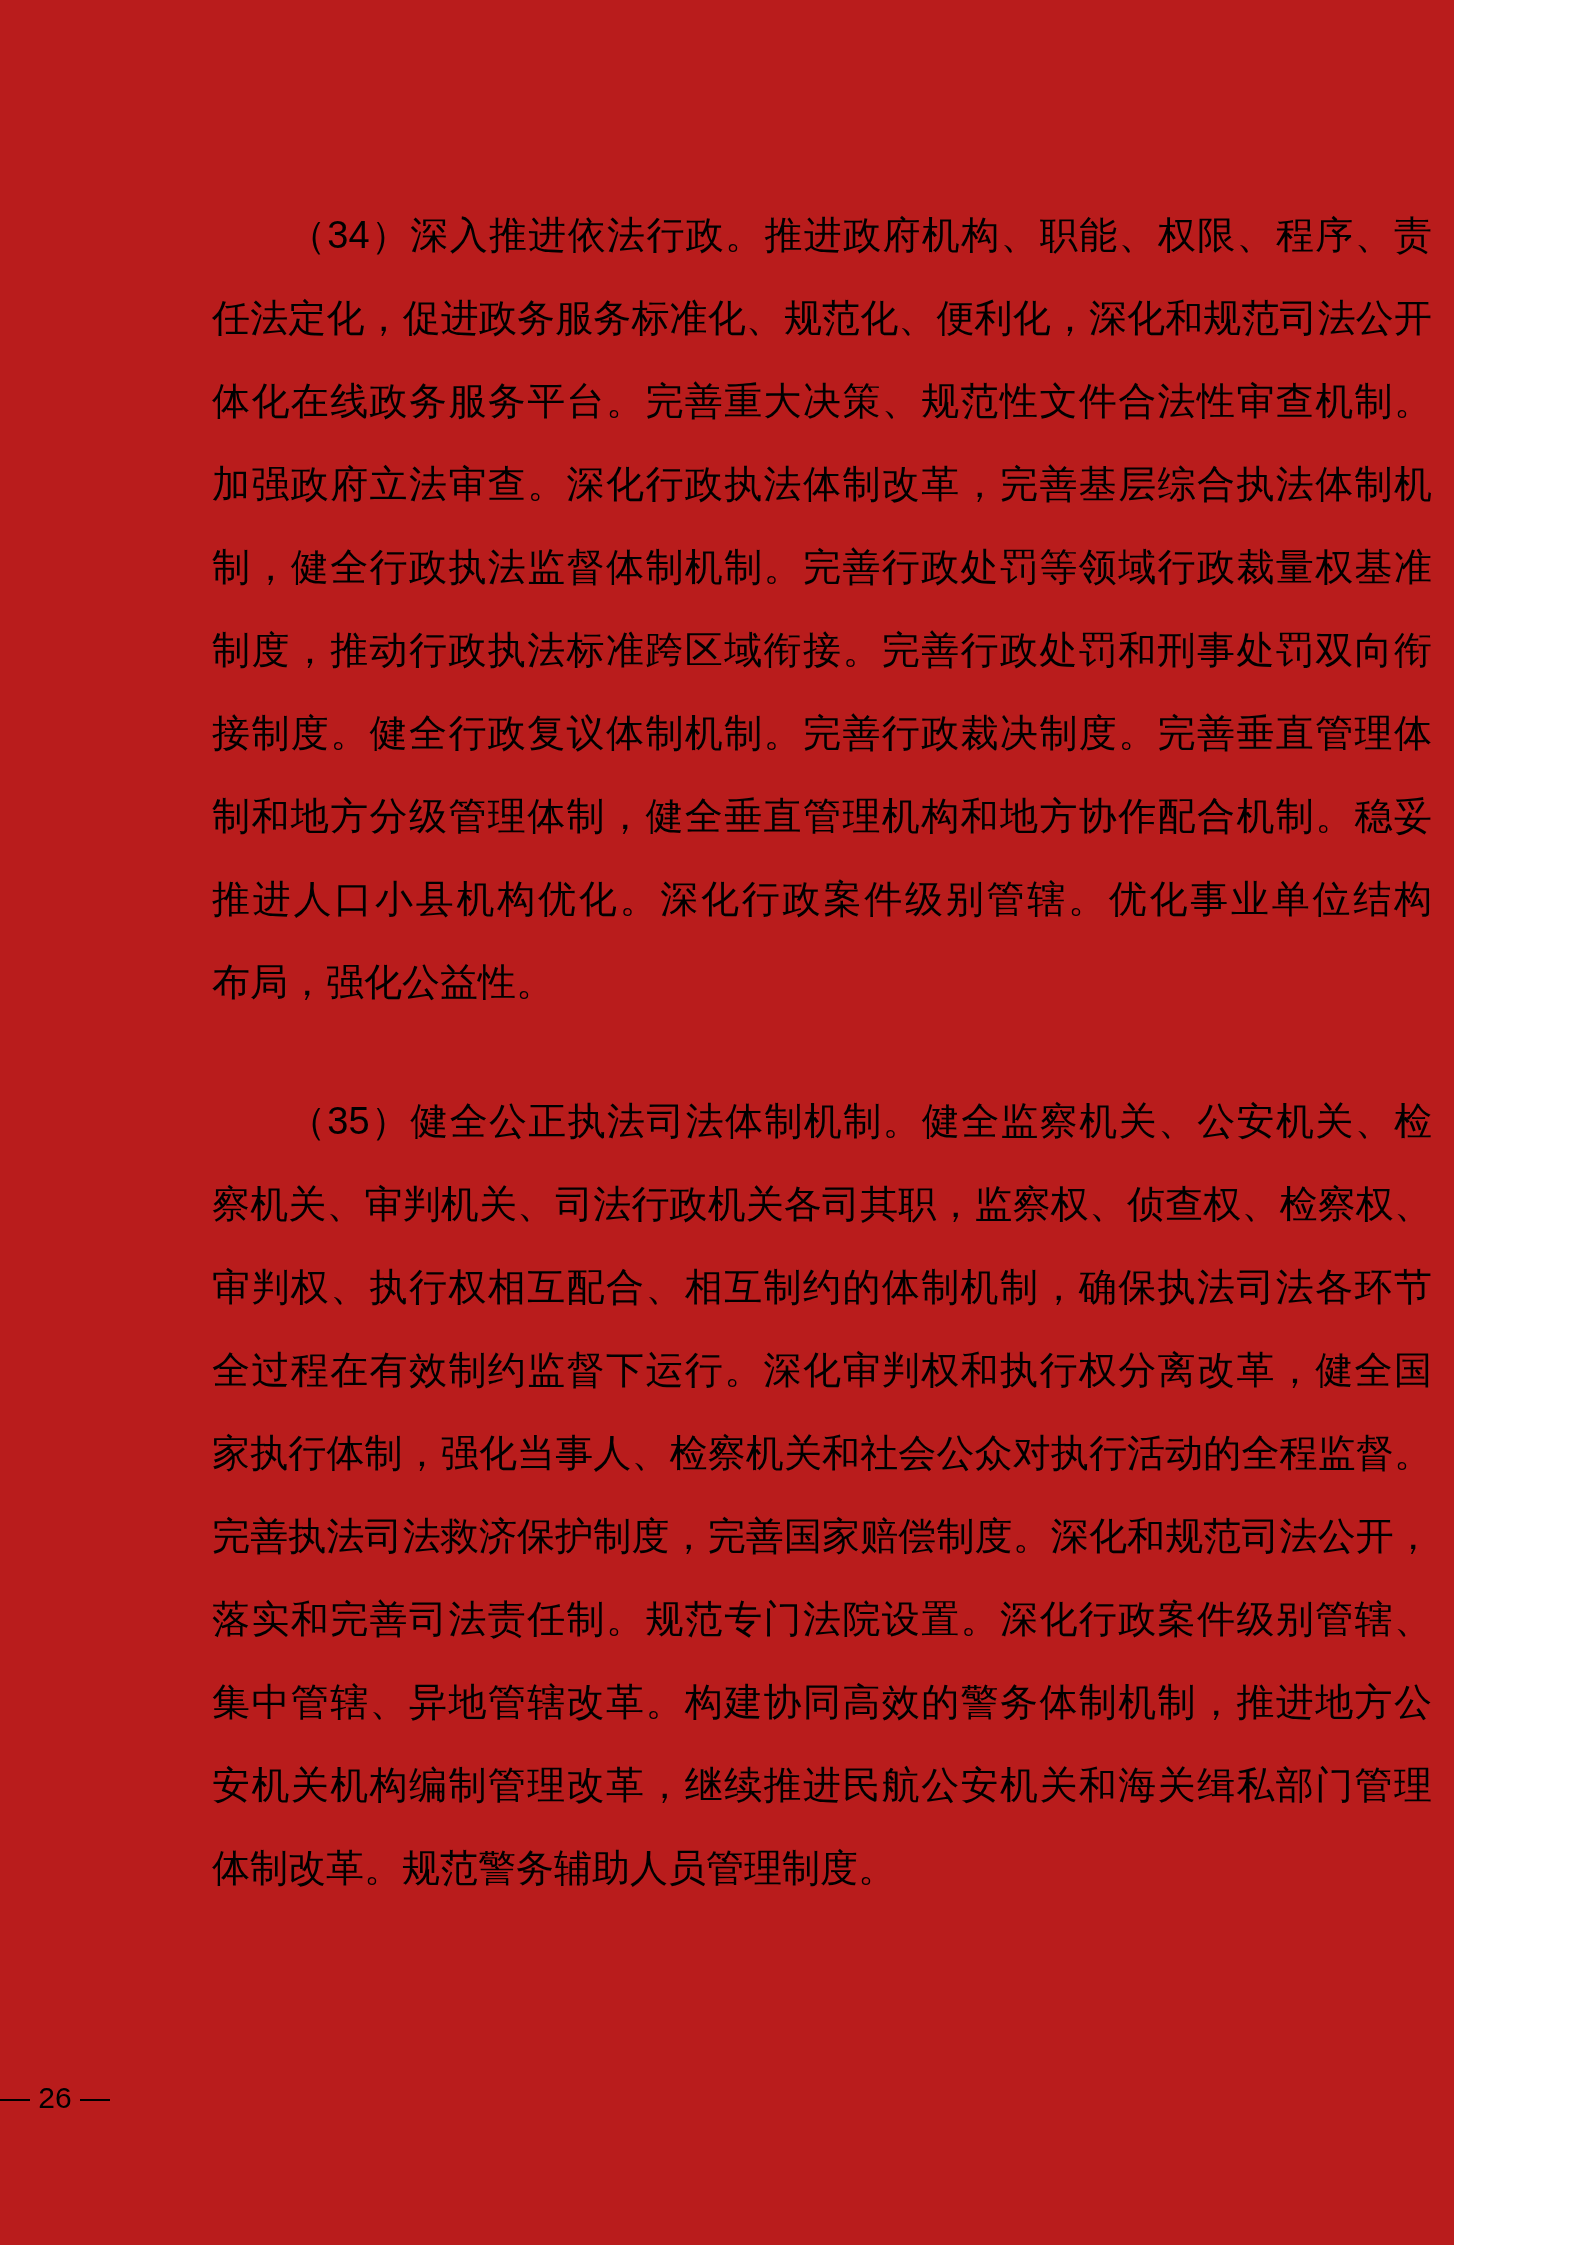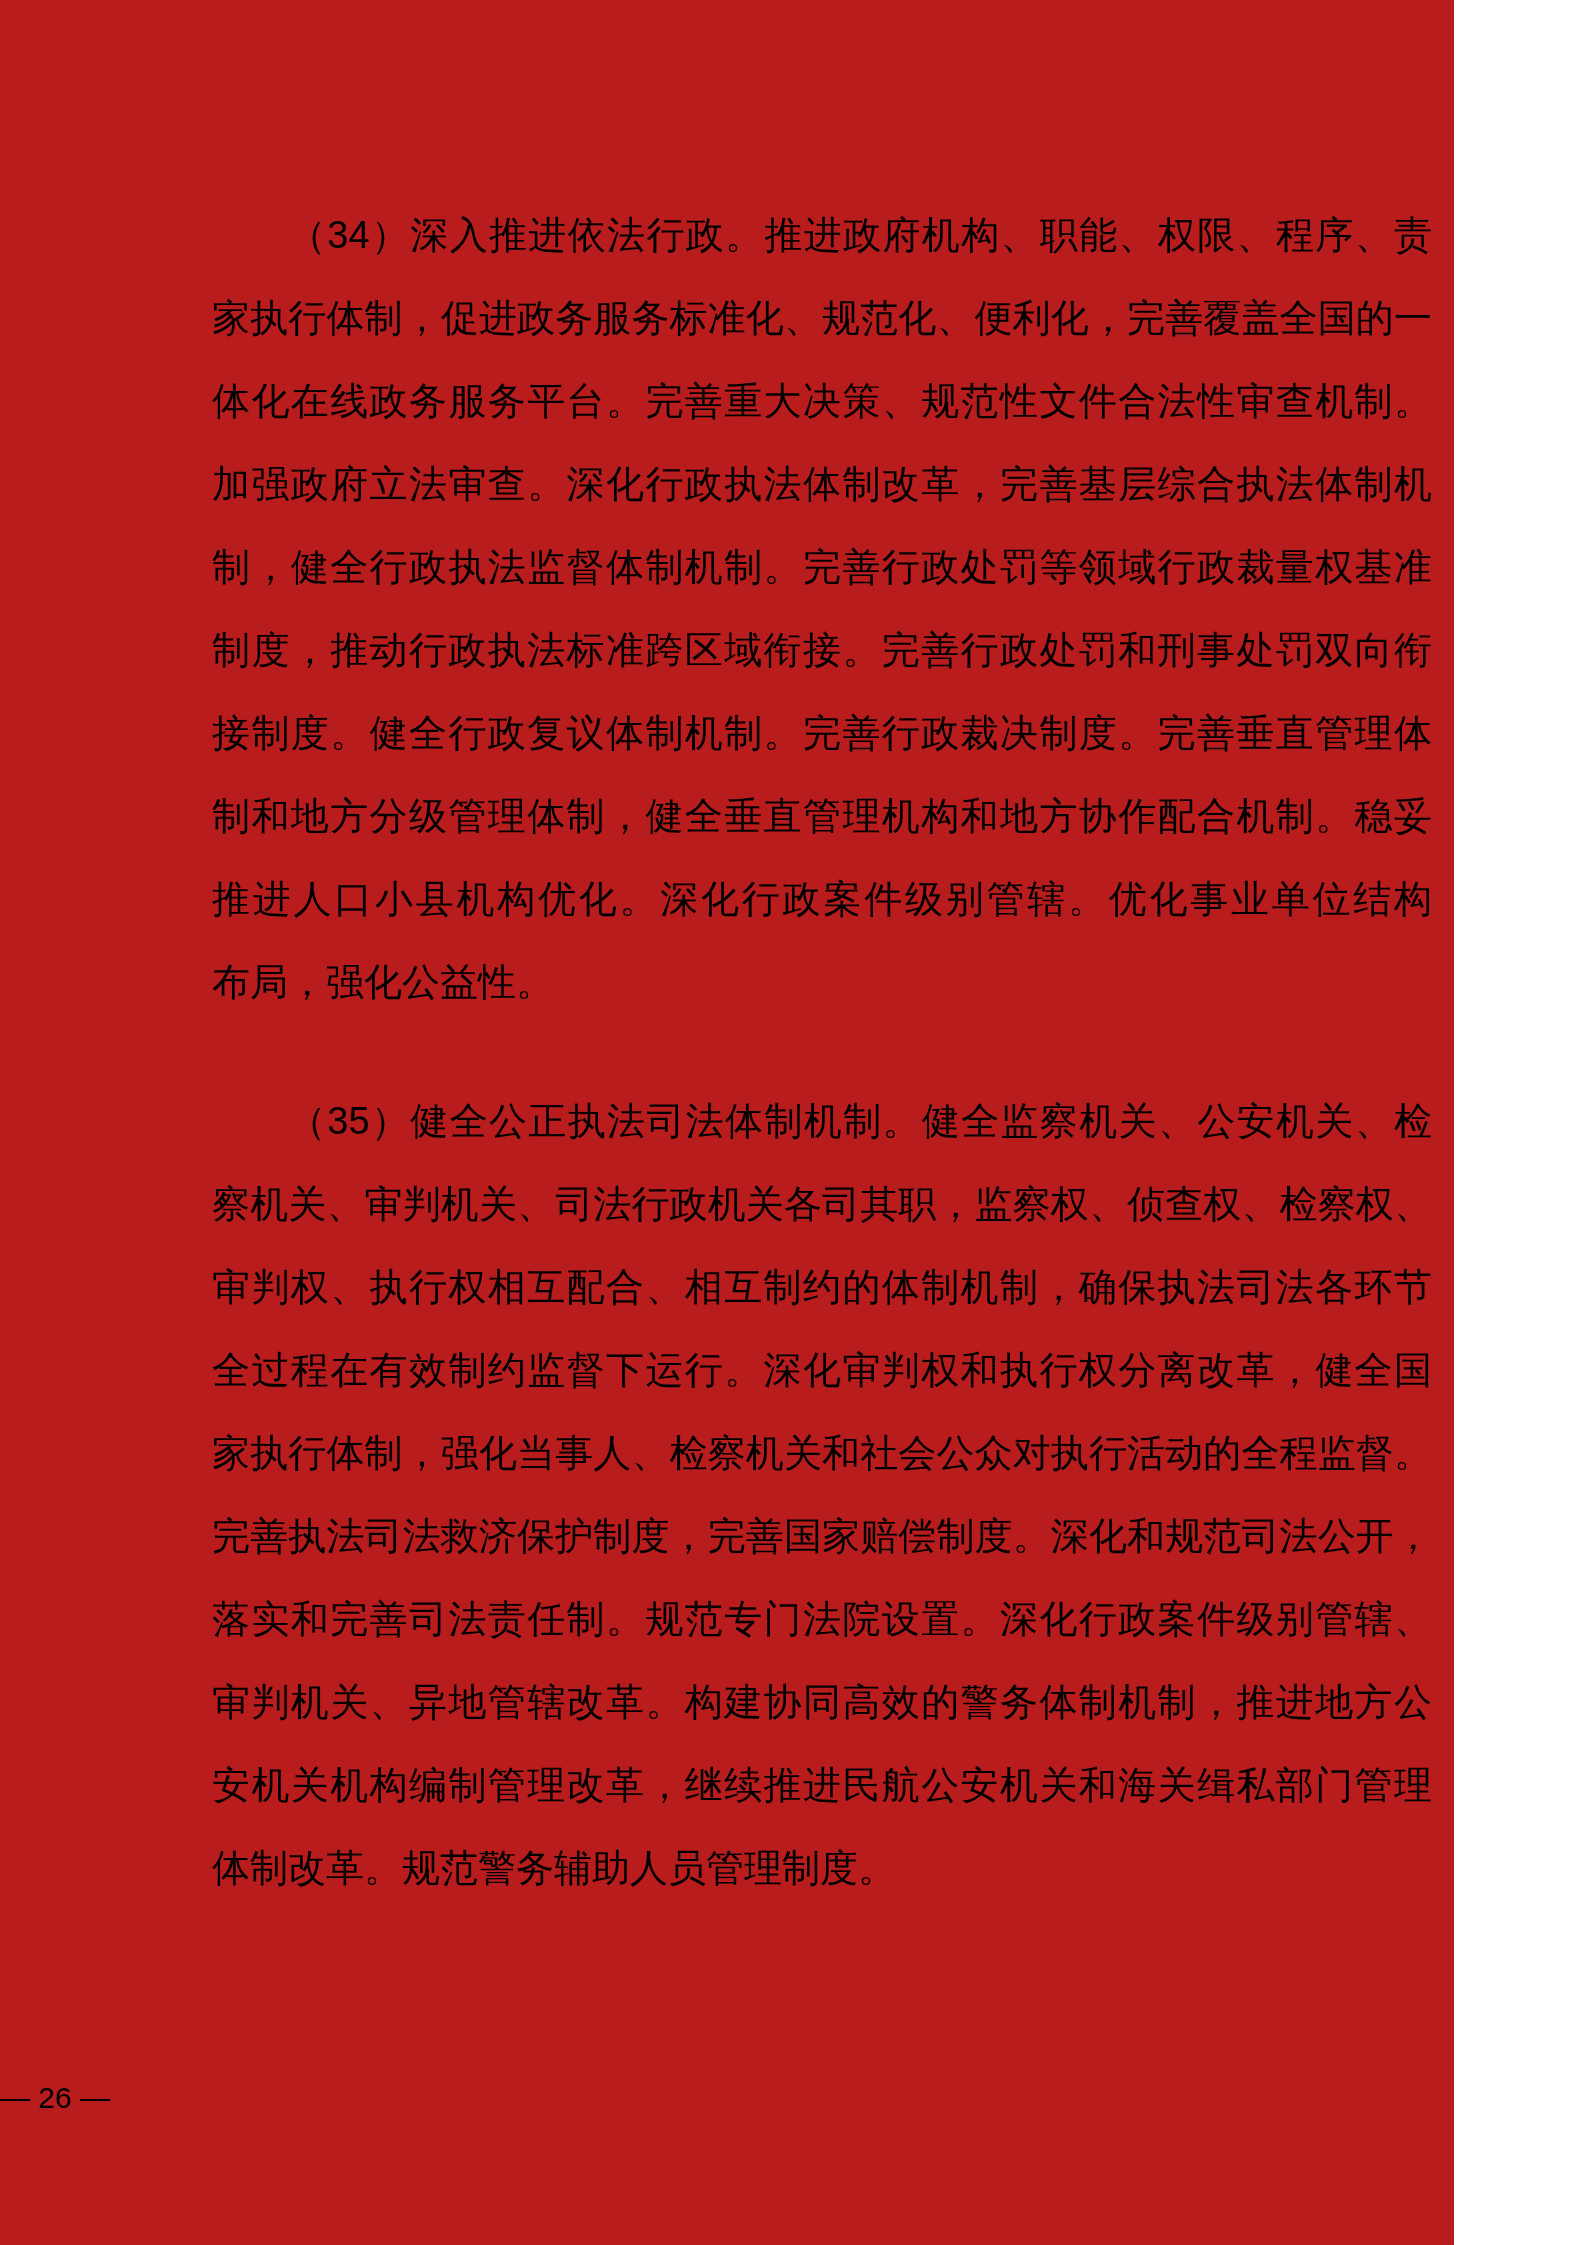--- a/index.html
+++ b/index.html
@@ -56,40 +56,40 @@
   }
 </style>
 </head>
 <body>
 
 <div class="page">
   <div class="content">
 
     <div class="para">
       <div class="line first">（34）深入推进依法行政。推进政府机构、职能、权限、程序、责</div>
-      <div class="line">家执行体制，促进政务服务标准化、规范化、便利化，完善覆盖全国的一</div>
+      <div class="line">任法定化，促进政务服务标准化、规范化、便利化，深化和规范司法公开</div>
       <div class="line">体化在线政务服务平台。完善重大决策、规范性文件合法性审查机制。</div>
       <div class="line">加强政府立法审查。深化行政执法体制改革，完善基层综合执法体制机</div>
       <div class="line">制，健全行政执法监督体制机制。完善行政处罚等领域行政裁量权基准</div>
       <div class="line">制度，推动行政执法标准跨区域衔接。完善行政处罚和刑事处罚双向衔</div>
       <div class="line">接制度。健全行政复议体制机制。完善行政裁决制度。完善垂直管理体</div>
       <div class="line">制和地方分级管理体制，健全垂直管理机构和地方协作配合机制。稳妥</div>
       <div class="line">推进人口小县机构优化。深化行政案件级别管辖。优化事业单位结构</div>
       <div class="line last">布局，强化公益性。</div>
     </div>
 
     <div class="para para-gap">
       <div class="line first">（35）健全公正执法司法体制机制。健全监察机关、公安机关、检</div>
       <div class="line">察机关、审判机关、司法行政机关各司其职，监察权、侦查权、检察权、</div>
       <div class="line">审判权、执行权相互配合、相互制约的体制机制，确保执法司法各环节</div>
       <div class="line">全过程在有效制约监督下运行。深化审判权和执行权分离改革，健全国</div>
       <div class="line">家执行体制，强化当事人、检察机关和社会公众对执行活动的全程监督。</div>
       <div class="line">完善执法司法救济保护制度，完善国家赔偿制度。深化和规范司法公开，</div>
       <div class="line">落实和完善司法责任制。规范专门法院设置。深化行政案件级别管辖、</div>
-      <div class="line">审判机关、异地管辖改革。构建协同高效的警务体制机制，推进地方公</div>
+      <div class="line">集中管辖、异地管辖改革。构建协同高效的警务体制机制，推进地方公</div>
       <div class="line">安机关机构编制管理改革，继续推进民航公安机关和海关缉私部门管理</div>
       <div class="line last">体制改革。规范警务辅助人员管理制度。</div>
     </div>
 
   </div>
 
   <div class="page-number">— 26 —</div>
 </div>
 
 </body></html>

